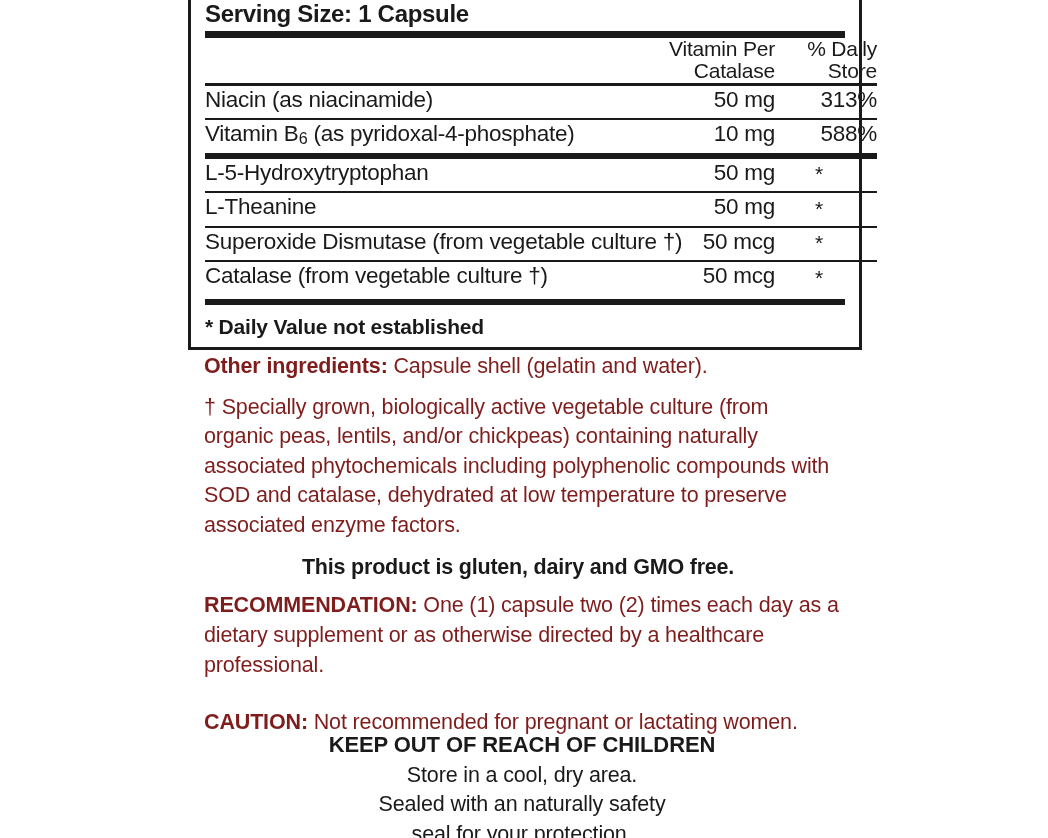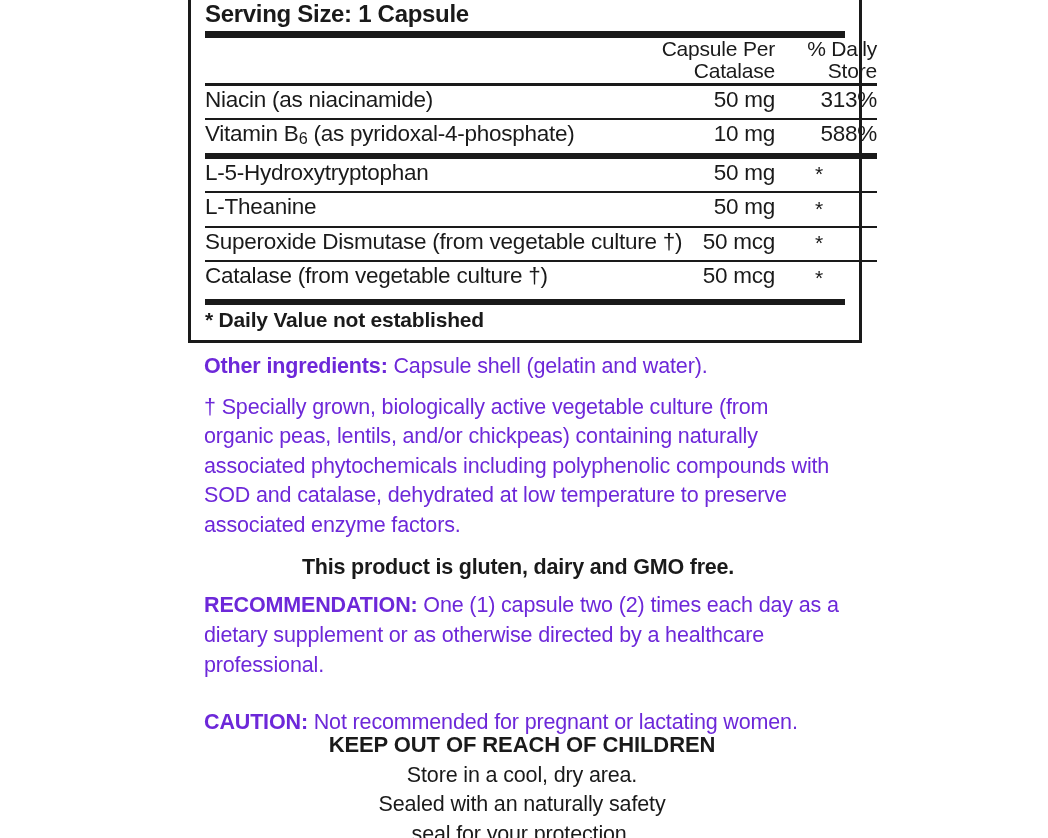--- a/index.html
+++ b/index.html
@@ -108,39 +108,39 @@
     background: #1a1a1a;
     font-size: 0;
     line-height: 0;
   }
   .rule-row .r-med { height: 6px; }
 
   .dv-footnote {
     font-size: 21px;
     font-weight: bold;
     line-height: 1.05;
-    padding-top: 4px;
+    padding-top: 11px;
     padding-bottom: 9px;
     letter-spacing: -0.2px;
   }
 
   
   .body-copy {
     position: absolute;
     left: 204px;
     top: 352px;
     width: 636px;
   }
 
   .para {
     font-size: 21.5px;
     line-height: 29.6px;
     letter-spacing: -0.15px;
     margin: 0 0 9px 0;
-    color: #6d28d9;
+    color: #7f1d1d;
   }
   .para b, .para .lead {
     font-weight: bold;
   }
 
   .para-other { margin-bottom: 11px; }
   .para-dagger { margin-bottom: 14px; }
 
   .centered-claim {
     font-size: 21.5px;
@@ -191,21 +191,21 @@
     <table class="facts-table">
       <colgroup>
         <col class="col-name">
         <col class="col-amount">
         <col class="col-dv">
       </colgroup>
       <thead>
         <tr>
           <th></th>
           <th class="hdr-cell">
-            <span>Capsule Per</span>
+            <span>Vitamin Per</span>
             <span class="hdr-l2">Catalase</span>
           </th>
           <th class="hdr-cell">
             <span>% Daily</span>
             <span class="hdr-l2">Store</span>
           </th>
         </tr>
       </thead>
       <tbody>
         <tr class="rule-row">

